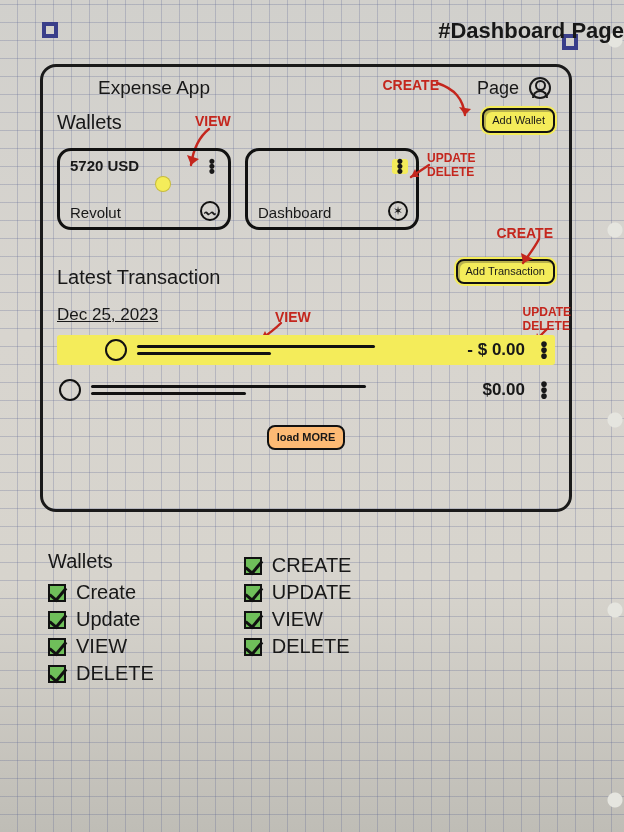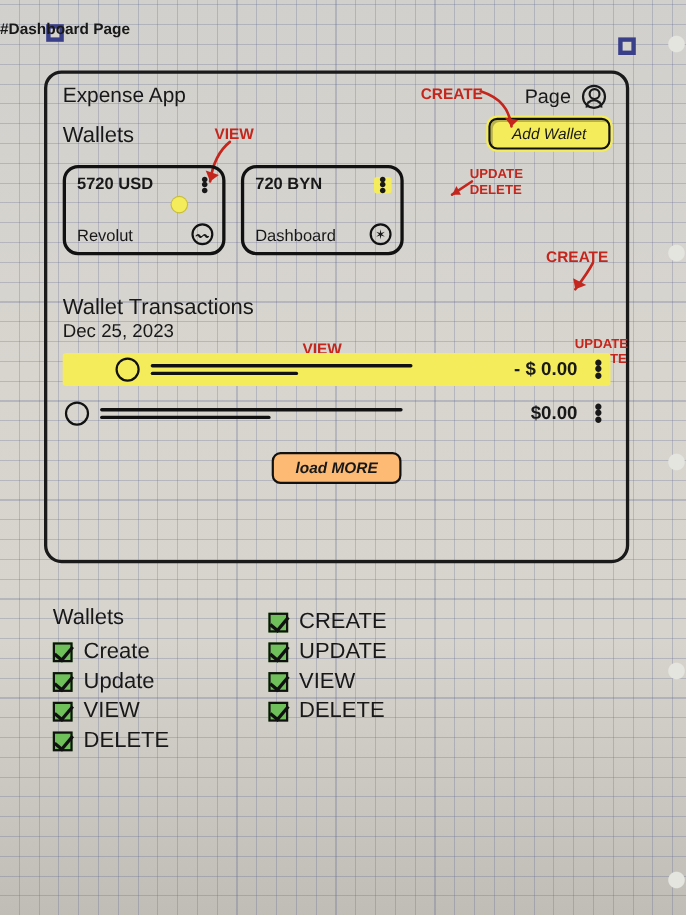--- a/index.html
+++ b/index.html
@@ -29,58 +29,58 @@
       radial-gradient(circle at 9px 800px, #e5e5df 0 7px, transparent 8px);
   }
 
   
   .corner { position:absolute; width:16px; height:16px; background:#3a3f8a; }
   .corner::after{ content:""; position:absolute; inset:4px; background:#d5d3cc; }
   .corner.tl{ top:22px; left:42px; }
   .corner.tr{ top:34px; right:46px; }
 
   .page-title{
-    position:absolute; top:18px; left:0; right:0; text-align:left;
-    font-size:14px; font-weight:600;
+    position:absolute; top:18px; left:0; right:0; text-align:right;
+    font-size:22px; font-weight:600;
   }
 
   
   .frame{
     position:absolute; left:40px; top:64px; width:532px; height:448px;
     border:3px solid #1a1a1a; border-radius:16px;
     padding:10px 14px 14px 14px;
   }
 
-  .toprow{ display:flex; align-items:flex-start; justify-content:space-between; }
+  .toprow{ display:flex; align-items:flex-start; justify-content:space-between;margin-left:41px; }
   .app-label{ font-size:19px; }
   .userbox{ display:flex; align-items:center; gap:10px; font-size:18px; margin-right:4px;}
   .avatar{
     width:22px; height:22px; border:2.5px solid #1a1a1a; border-radius:50%;
     display:flex; align-items:flex-end; justify-content:center; position:relative;
   }
   .avatar::before{ content:""; width:7px; height:7px; border:2px solid #1a1a1a; border-radius:50%; position:absolute; top:1px;}
   .avatar::after{ content:""; width:12px; height:6px; border:2px solid #1a1a1a; border-bottom:none; border-radius:10px 10px 0 0; position:absolute; bottom:-1px;}
 
   .section-h{ font-size:20px; margin-top:12px; }
 
   
   .btn{
     display:inline-block; border:2.5px solid #111; border-radius:8px;
-    padding:4px 20px; font-size:14px; line-height:1.2;
-    background:#f4ec5a; box-shadow:2px 2px 0 #b9b24c inset, 0 0 0 2px #f4ec5a;font-style:italic;
+    padding:4px 8px; font-size:11px; line-height:1.2;
+    background:#f4ec5a; box-shadow:2px 2px 0 #b9b24c inset, 0 0 0 2px #f4ec5a;
   }
   .btn.plain{ background:#fdba74; box-shadow:none; font-weight:600;}
   .wallets-head{ display:flex; align-items:center; justify-content:space-between; }
   .trx-head{ display:flex; align-items:center; justify-content:space-between; margin-top:24px;}
 
   
   .cards{ display:flex; gap:14px; margin-top:14px; }
   .card{
     border:3px solid #111; border-radius:14px;
-    width:148px; height:82px; padding:6px 10px; position:relative;
+    width:174px; height:82px; padding:6px 10px; position:relative;
     font-size:15px;
   }
   .card .bal{ font-weight:600; }
   .card .bank{ position:absolute; left:10px; bottom:6px;text-align:right; }
   .dots3{
     position:absolute; right:8px; top:8px; width:16px; text-align:center;
     line-height:5px; font-size:18px; font-weight:700;
   }
   .dots3 span{ display:block; }
   .hl{ background:#f4ec5a; border-radius:3px; padding:0 2px;}
@@ -88,21 +88,21 @@
     position:absolute; width:14px; height:14px; border-radius:50%;
     background:#f4ec5a; box-shadow:0 0 0 1px #c8bd3a;
   }
   .card .logo{
     position:absolute; right:8px; bottom:6px; width:20px; height:20px;
     border:2.5px solid #111; border-radius:50%;
     display:flex; align-items:center; justify-content:center; font-size:12px;
   }
 
   
-  .date{ font-size:17px; margin-top:0; }
+  .date{ font-size:17px; margin-top:16px; text-decoration:underline;}
   .trx{
     display:flex; align-items:center; gap:10px; margin-top:10px; position:relative;
     padding:4px 2px;
   }
   .trx.hl{ background:#f4ec5a;padding-left:48px; }
   .trx .circ{ width:22px; height:22px; border:2.5px solid #111; border-radius:50%; flex:0 0 auto;}
   .trx .lines{ flex:1; }
   .trx .lines div{ height:3px; background:#111; border-radius:2px; margin:4px 0; }
   .trx .lines .l1{ width:80%; }
   .trx .lines .l2{ width:45%; }
@@ -184,21 +184,20 @@
       <div class="dots3">
           <span>•</span>
           <span>•</span>
           <span>•</span>
         </div>
       <span class="viewdot" style="left:96px; top:26px;"></span>
       <div class="bank">Revolut</div>
       <div class="logo">〰</div>
     </div>
     <div class="card">
-      <div class="bal">720 BYN</div>
       <div class="dots3 hl">
           <span>•</span>
           <span>•</span>
           <span>•</span>
         </div>
       <div class="bank">Dashboard</div>
       <div class="logo">✶</div>
     </div>
   </div>
 
@@ -213,21 +212,22 @@
 
   <span class="ann" style="top:158px; right:16px;">CREATE</span>
   <div class="arrow" style="top:170px; right:24px; width:26px; height:30px;">
     <svg width="26" height="30">
         <path d="M20 2 C 16 10, 10 18, 4 26"></path>
         <polygon points="4,26 2,16 14,22"></polygon>
       </svg>
   </div>
 
   <div class="trx-head">
-    <div class="section-h">Wallet  Transactions</div>
+    <div class="section-h">Latest  Transaction</div>
+    <span class="btn">Add Transaction</span>
   </div>
 
   <div class="date">Dec 25, 2023</div>
 
   <span class="ann" style="top:242px; left:232px;">VIEW</span>
   <div class="arrow" style="top:254px; left:216px; width:24px; height:22px;">
     <svg width="24" height="22">
         <path d="M22 2 C 16 8, 8 14, 2 18"></path>
         <polygon points="2,18 10,18 6,10"></polygon>
       </svg>

